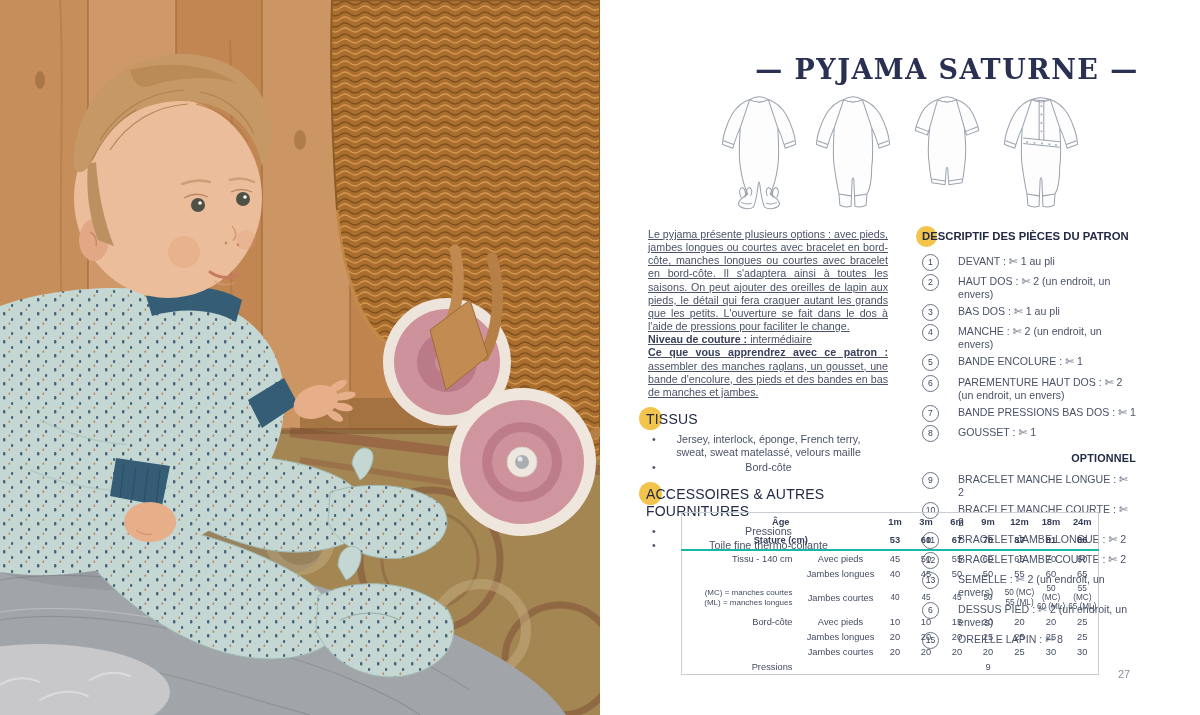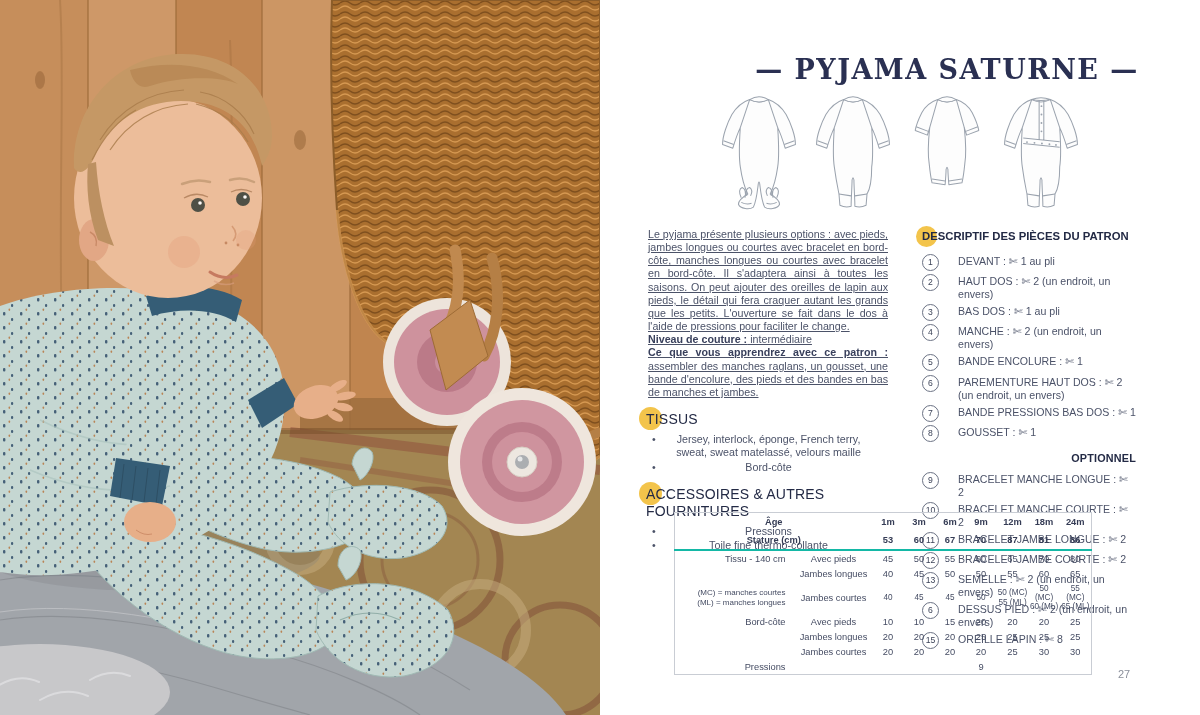--- a/index.html
+++ b/index.html
@@ -34,21 +34,21 @@
   .col-right{position:absolute;left:322px;top:230px;width:214px;font-size:10.6px;color:#4b5268;}
   .desc-heading{position:relative;font-size:11.3px;font-weight:bold;color:#232a45;margin:0 0 12px 0;}
   .desc-heading .dot{position:absolute;left:-6px;top:-4px;width:21px;height:21px;border-radius:50%;background:#f3c44b;}
   .desc-heading .txt{position:relative;}
   .nrow{display:flex;margin-bottom:3.2px;}
   .circ{flex:0 0 15px;height:15px;border:1px solid #6b7284;border-radius:50%;font-size:8.6px;
     line-height:15px;text-align:center;color:#3c4358;margin-right:19px;background:#fff;}
   .ntxt{flex:1;line-height:1.22;padding-top:1px;}
   .optionnel-heading{font-weight:bold;color:#232a45;margin:10px 0 8px;font-size:10.8px;letter-spacing:.2px;text-align:right;}
 
-  table.size-table{position:absolute;left:74px;top:512px;width:417px;border:1px solid #c9cdd4;
+  table.size-table{position:absolute;left:81px;top:512px;width:417px;border:1px solid #c9cdd4;
     border-collapse:collapse;table-layout:fixed;font-size:9.3px;color:#454c63;}
   .size-table th,.size-table td{padding:2.5px 1px;font-weight:normal;}
   .size-table th{font-weight:bold;color:#353c55;padding:4px 1px;}
   .size-table .lblh{text-align:center;}
   .size-table .valh,.size-table .val{text-align:center;}
   .size-table tr.rule th{border-bottom:2px solid #14b8a6;}
   .size-table .grp{text-align:right;padding-right:9px;}
   .size-table .sub{text-align:center;}
   .size-table .val{white-space:pre-line;}
   .size-table .small-note{font-size:8px;white-space:pre-line;line-height:1.15;}

